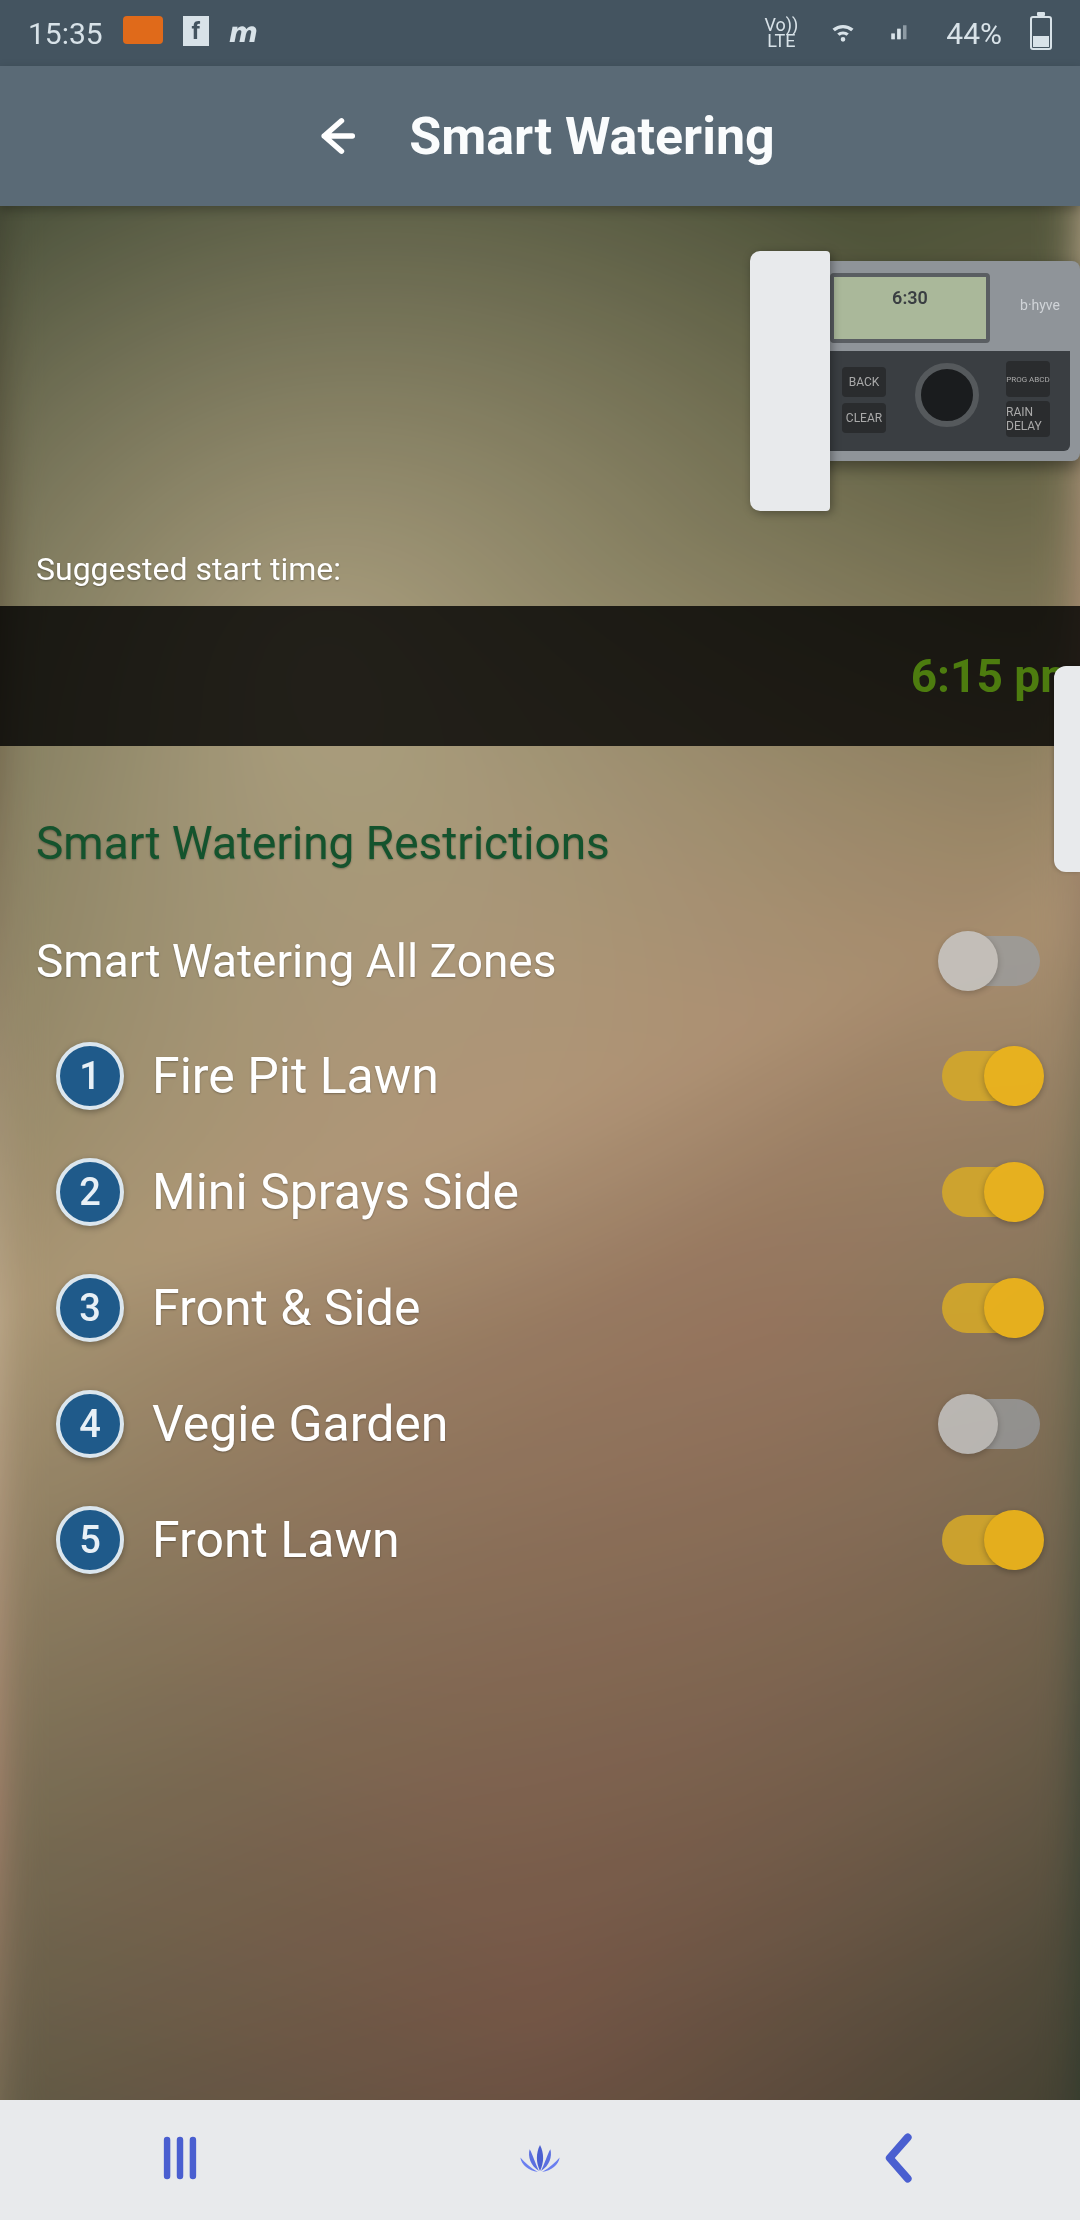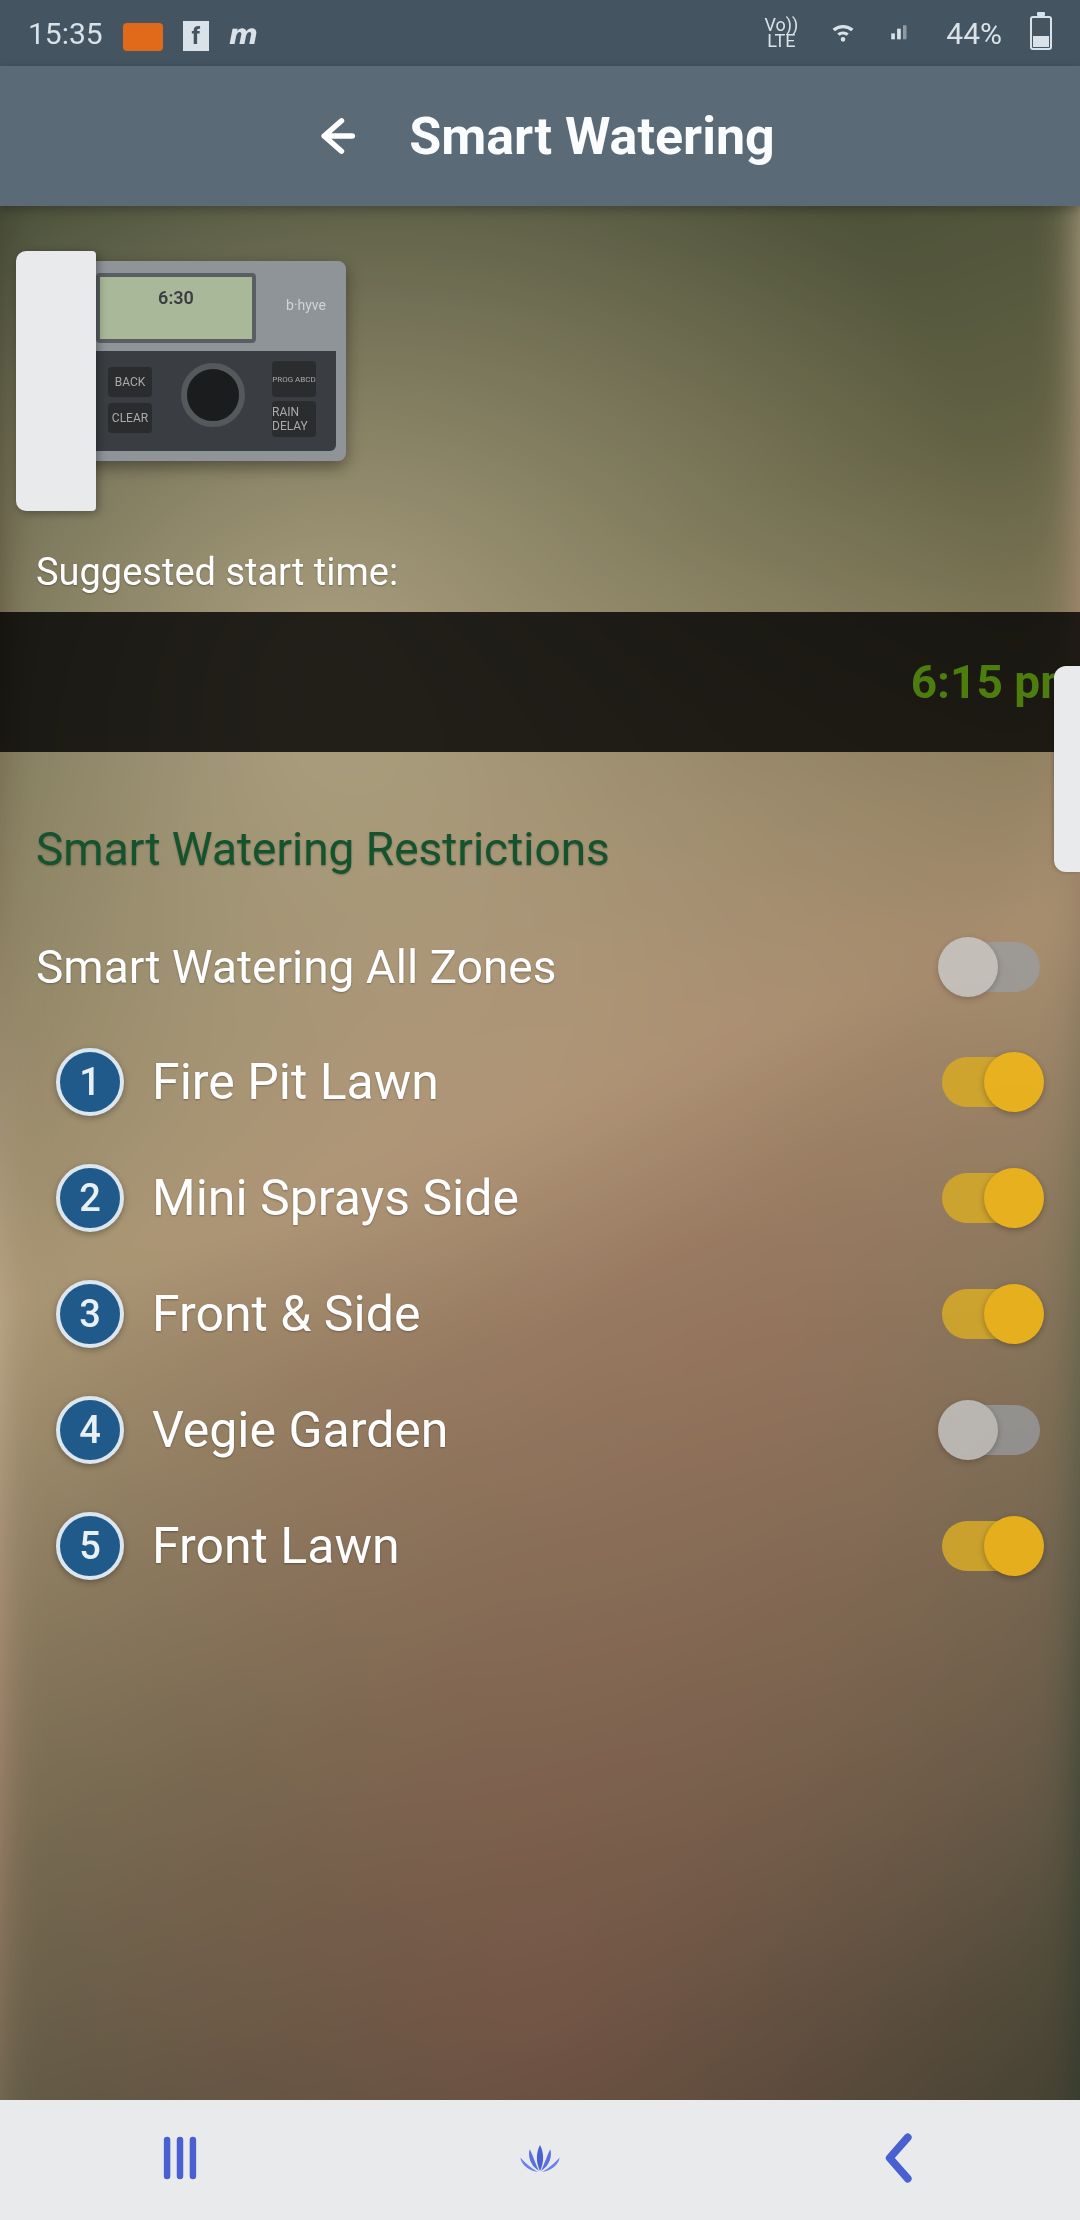--- a/index.html
+++ b/index.html
@@ -21,21 +21,21 @@
   }
   .overlay-dim { position:absolute; inset:0; background: rgba(40,40,40,0.15); z-index:0; }
 
   
   .status-bar {
     position: relative; z-index: 10;
     height: 66px; background: #445460; color: #d8e2e8;
     display: flex; align-items: center; padding: 0 28px;
     font-size: 30px; font-weight: 400;
   }
-  .status-left { display:flex; align-items:flex-end; gap:20px; }
+  .status-left { display:flex; align-items:flex-start; gap:20px; }
   .status-right { margin-left:auto; display:flex; align-items:center; gap:28px; font-size:30px; }
   .ic-box { width:40px; height:28px; background:#e06a1a; border-radius:4px; display:inline-block; }
   .ic-fb { width:26px; height:30px; background:#d8e2e8; color:#445460; font-weight:bold; font-size:24px; display:inline-flex; align-items:center; justify-content:center; }
   .ic-abc { font-weight:800; letter-spacing:-3px; font-size:28px; }
   .volte { font-size:18px; line-height:16px; text-align:center; }
   .batt { width:22px; height:34px; border:2px solid #d8e2e8; border-radius:3px; position:relative; display:inline-block; }
   .batt::before { content:""; position:absolute; top:-6px; left:5px; width:8px; height:4px; background:#d8e2e8; border-radius:1px; }
   .batt::after { content:""; position:absolute; bottom:1px; left:1px; right:1px; height:38%; background:#d8e2e8; }
 
   
@@ -47,35 +47,35 @@
     justify-content: center;
   }
   .back-arrow { width:60px; height:60px; display:flex; align-items:center; justify-content:center; }
   .back-arrow svg { width:52px; height:52px; fill:none; stroke:#fff; stroke-width:5; }
   .app-title { font-size:52px; font-weight:700; margin-left:44px; color:#fafcfd; }
 
   
   .main { position:relative; z-index:5; height: calc(2220px - 66px - 140px - 120px); overflow:hidden; }
 
   
-  .device-wrap { height:330px; display:flex; align-items:center; justify-content:flex-start;margin-left:16px; }
+  .device-wrap { height:330px; display:flex; align-items:center; justify-content:flex-end;margin-left:16px; }
   .device {
     width:330px; height:240px; position:relative;
   }
   .dev-body { position:absolute; left:60px; top:10px; width:270px; height:200px; background:#8f9499; border-radius:8px; box-shadow:0 6px 16px rgba(0,0,0,0.4); }
   .dev-screen { position:absolute; left:80px; top:22px; width:160px; height:70px; background:#aab89a; border:4px solid #5a5e62; border-radius:4px; }
   .dev-screen-txt { font-size:18px; color:#3a3e42; text-align:center; padding-top:10px; font-weight:600; }
   .dev-panel { position:absolute; left:70px; top:100px; width:250px; height:100px; background:#3a3e42; border-radius:0 0 6px 6px; }
   .dev-dial { position:absolute; left:165px; top:112px; width:64px; height:64px; background:#1a1c1e; border-radius:50%; border:6px solid #55595c; }
   .dev-btn { position:absolute; width:44px; height:30px; background:#2a2c2e; border-radius:4px; font-size:12px; color:#aaa; display:flex; align-items:center; justify-content:center; }
   .dev-door { position:absolute; left:0; top:0; width:80px; height:260px; background:#e8eaec; border-radius:10px 4px 4px 10px; box-shadow:2px 2px 10px rgba(0,0,0,0.35); }
   .dev-brand { position:absolute; right:20px; top:46px; font-size:14px; color:#d0d4d8; }
 
   
-  .suggest-label { color:#fff; font-size:38px; padding: 14px 36px 18px; text-shadow:0 1px 2px rgba(0,0,0,0.3); }
+  .suggest-label { color:#fff; font-size:32px; padding: 14px 36px 18px; text-shadow:0 1px 2px rgba(0,0,0,0.3); }
   .time-bar {
     background: rgba(0,0,0,0.8); height:140px; display:flex; align-items:center; justify-content:flex-end;
     color:#4d7c0f; font-size:46px; font-weight:700;
   }
 
   .section-title { color:#14532d; font-size:46px; padding: 70px 36px 20px; text-shadow:0 1px 2px rgba(0,0,0,0.3); }
 
   
   .row {
     display:flex; align-items:center; padding: 22px 36px; min-height:116px;

